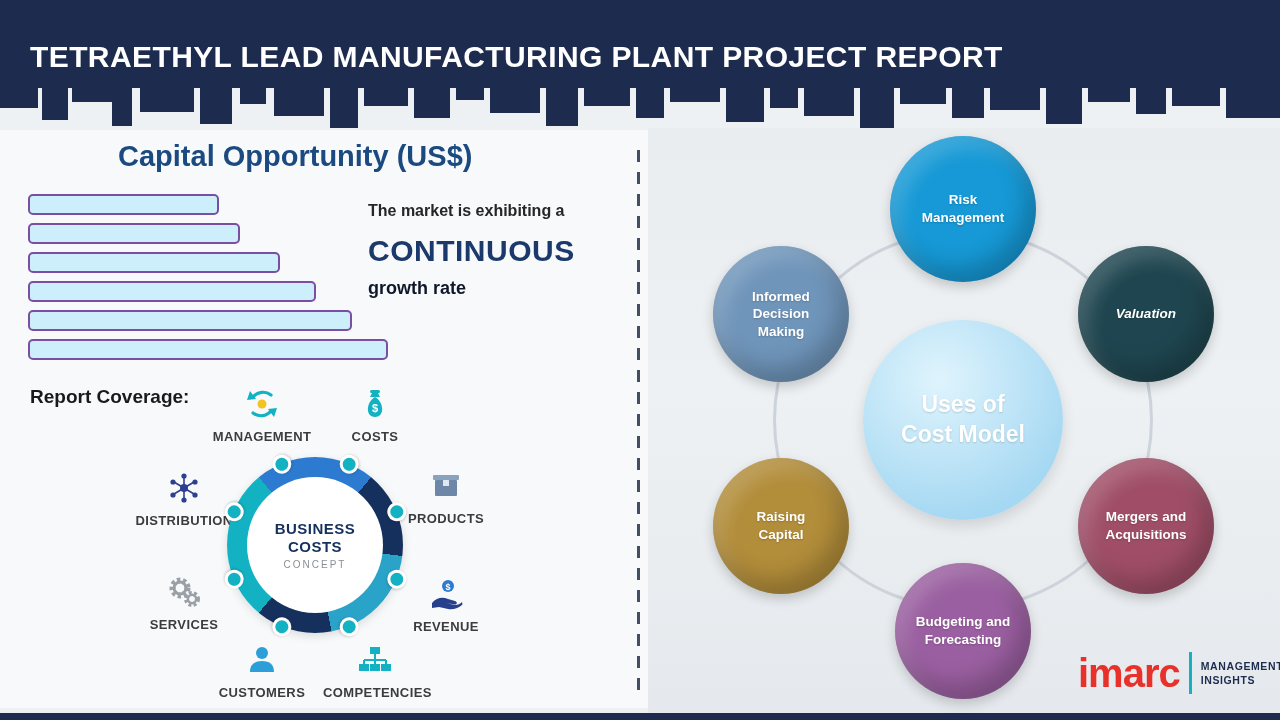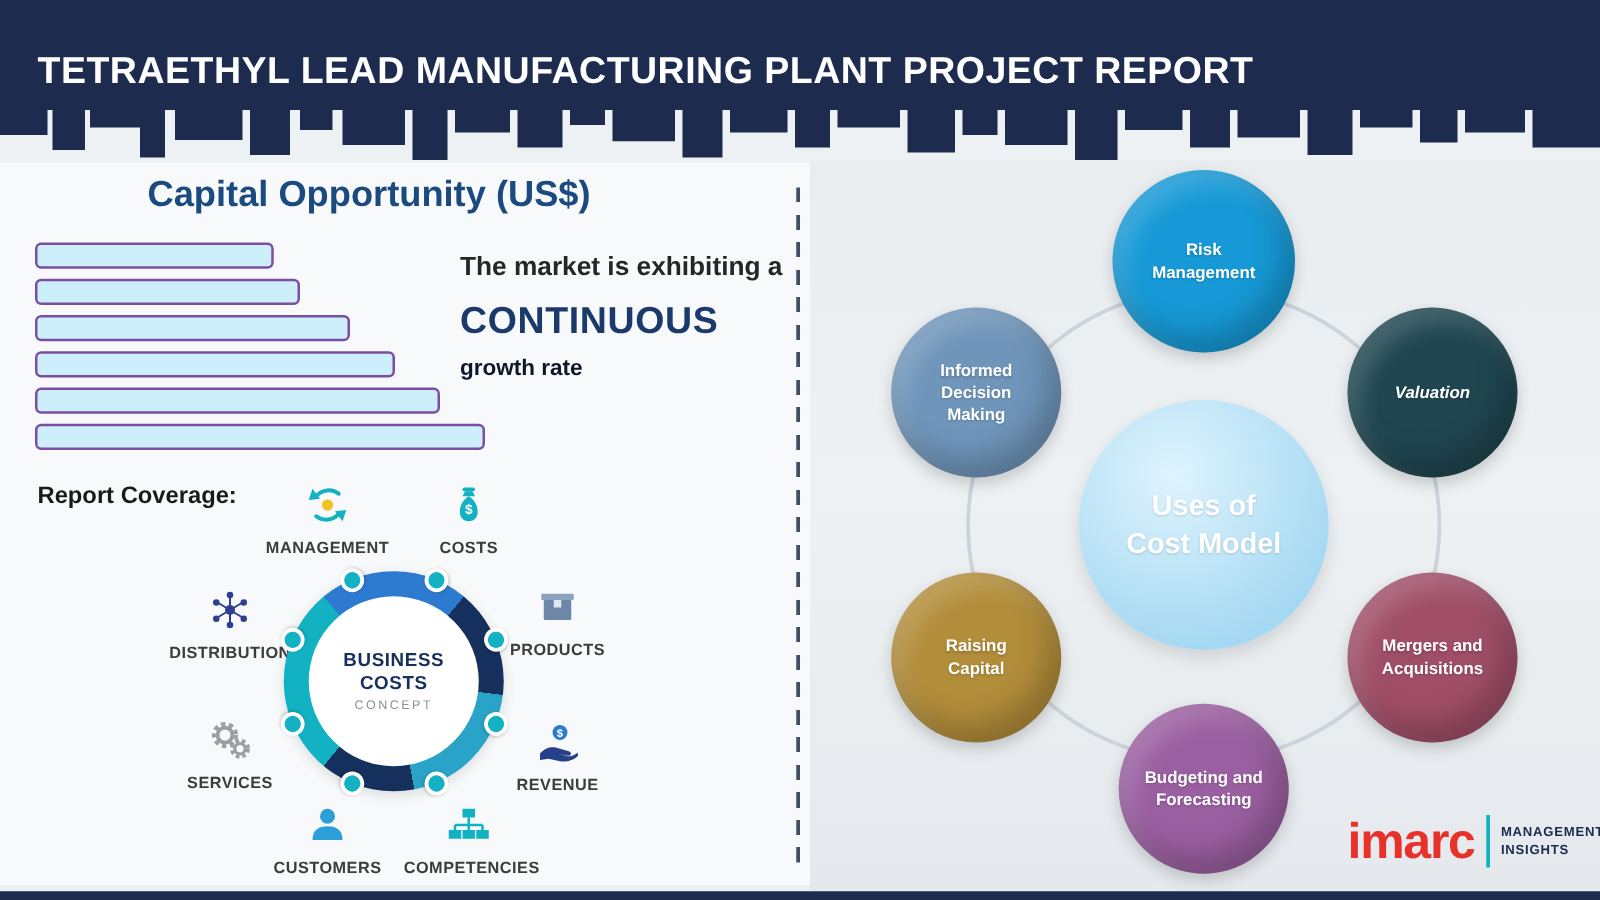--- a/index.html
+++ b/index.html
@@ -13,21 +13,21 @@
   .header-band{position:absolute;left:0;top:0;width:100%;height:88px;background:#1c2b4e;}
   .header-title{position:absolute;left:30px;top:40px;margin:0;font-size:30px;font-weight:700;
                 color:#ffffff;letter-spacing:.4px;white-space:nowrap;}
   .skyline{position:absolute;left:0;top:88px;display:block;}
   .bottom-strip{position:absolute;left:0;bottom:0;width:100%;height:7px;background:#1c2b4e;}
   
   .market-title{position:absolute;left:118px;top:140px;font-size:29px;font-weight:700;color:#1b4a80;}
   .bar-chart{position:absolute;left:28px;top:194px;width:360px;display:flex;flex-direction:column;gap:8px;}
   .bar{height:21px;border:2px solid #7a4fa3;border-radius:5px;box-sizing:border-box;background:#cdeefb;}
   .growth-note{position:absolute;left:368px;top:202px;width:280px;}
-  .note-line1{font-size:21px;font-weight:700;color:#262626;}
+  .note-line1{font-size:16px;font-weight:700;color:#262626;}
   .note-big{font-size:30px;font-weight:700;color:#1b3a6b;margin-top:14px;letter-spacing:.5px;}
   .note-line2{font-size:18px;font-weight:700;color:#0f172a;margin-top:10px;}
   .coverage-label{position:absolute;left:30px;top:386px;font-size:19px;font-weight:700;color:#1a1a1a;}
   
   .bm-wrap{position:absolute;left:227px;top:457px;width:176px;height:176px;border-radius:50%;z-index:2;
            background:conic-gradient(from -90deg,#12b2c3 0 14%,#2d7bd0 14% 36%,#16305e 36% 52%,
                       #2aa3c8 52% 72%,#16305e 72% 86%,#12b2c3 86% 100%);
            box-shadow:0 3px 10px rgba(0,0,0,.12);}
   .bm-center{position:absolute;inset:20px;border-radius:50%;background:#ffffff;display:flex;
              flex-direction:column;align-items:center;justify-content:center;text-align:center;}

